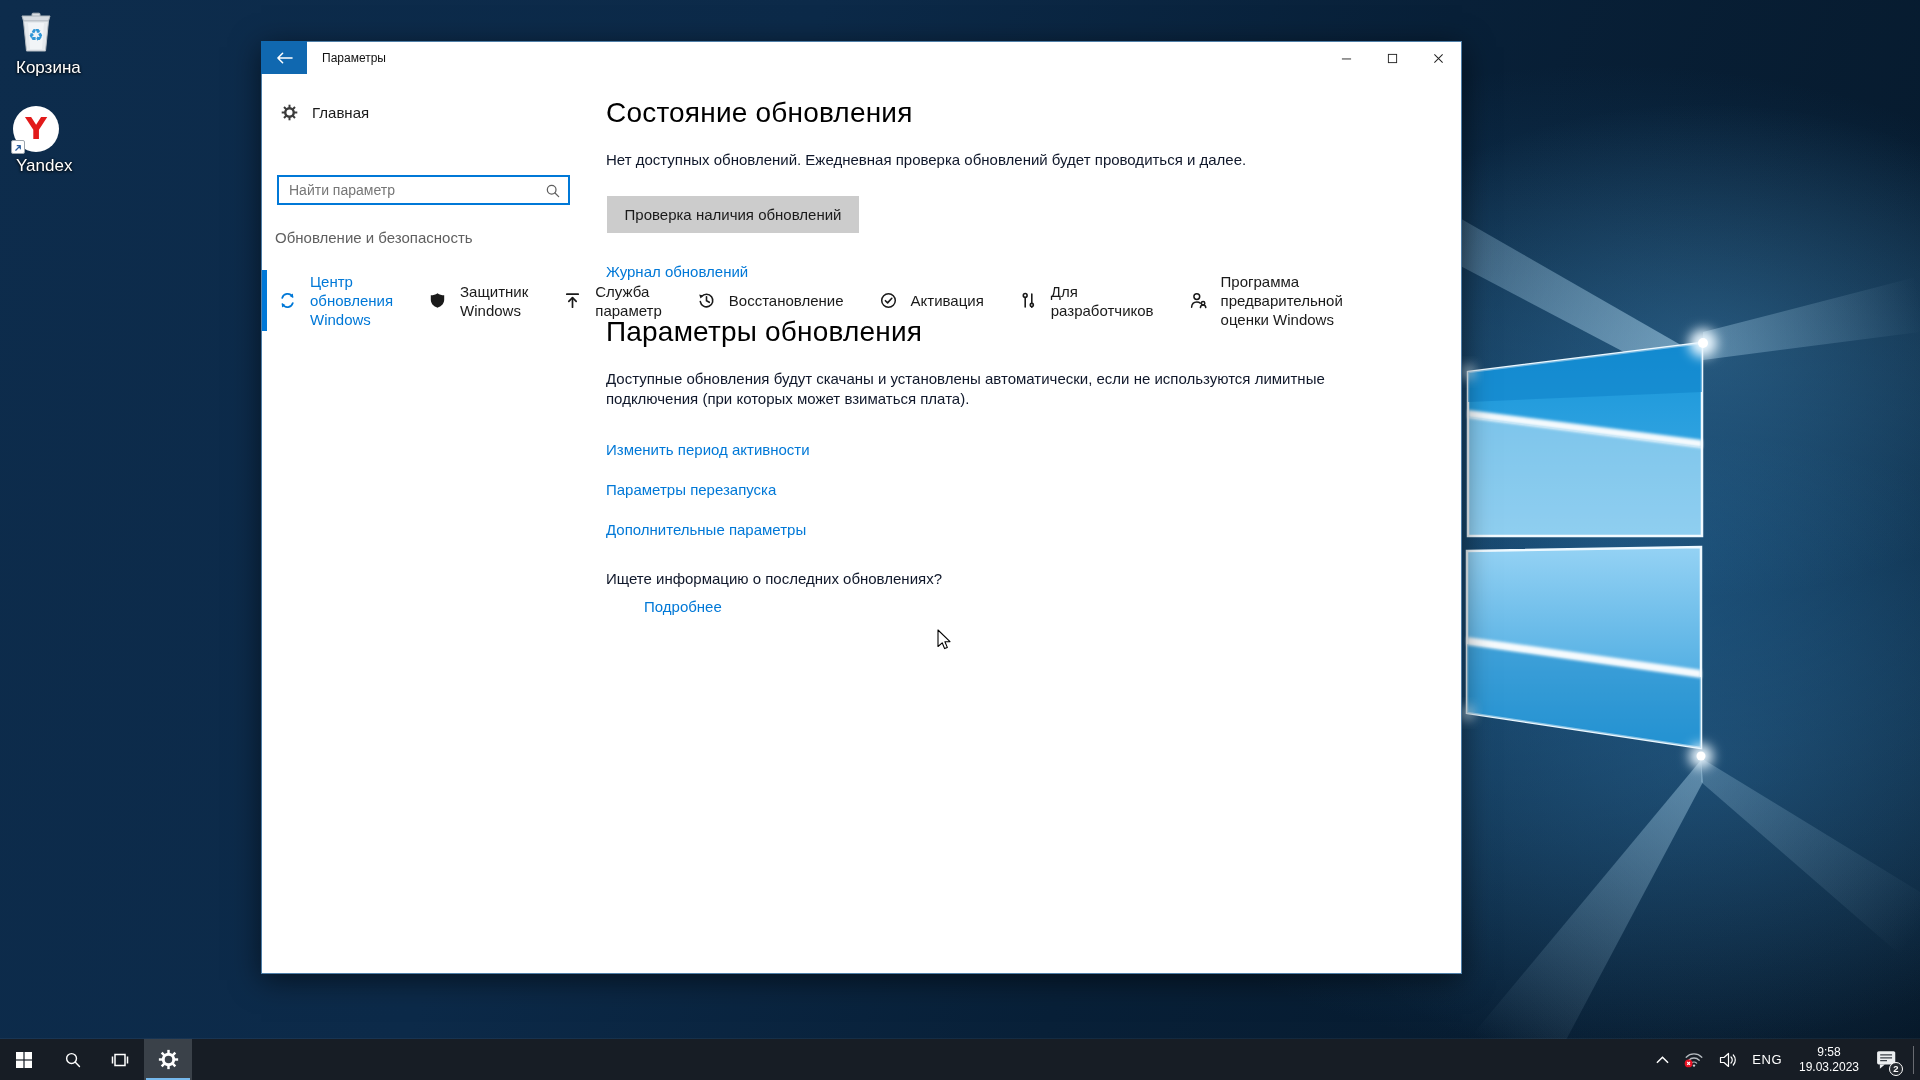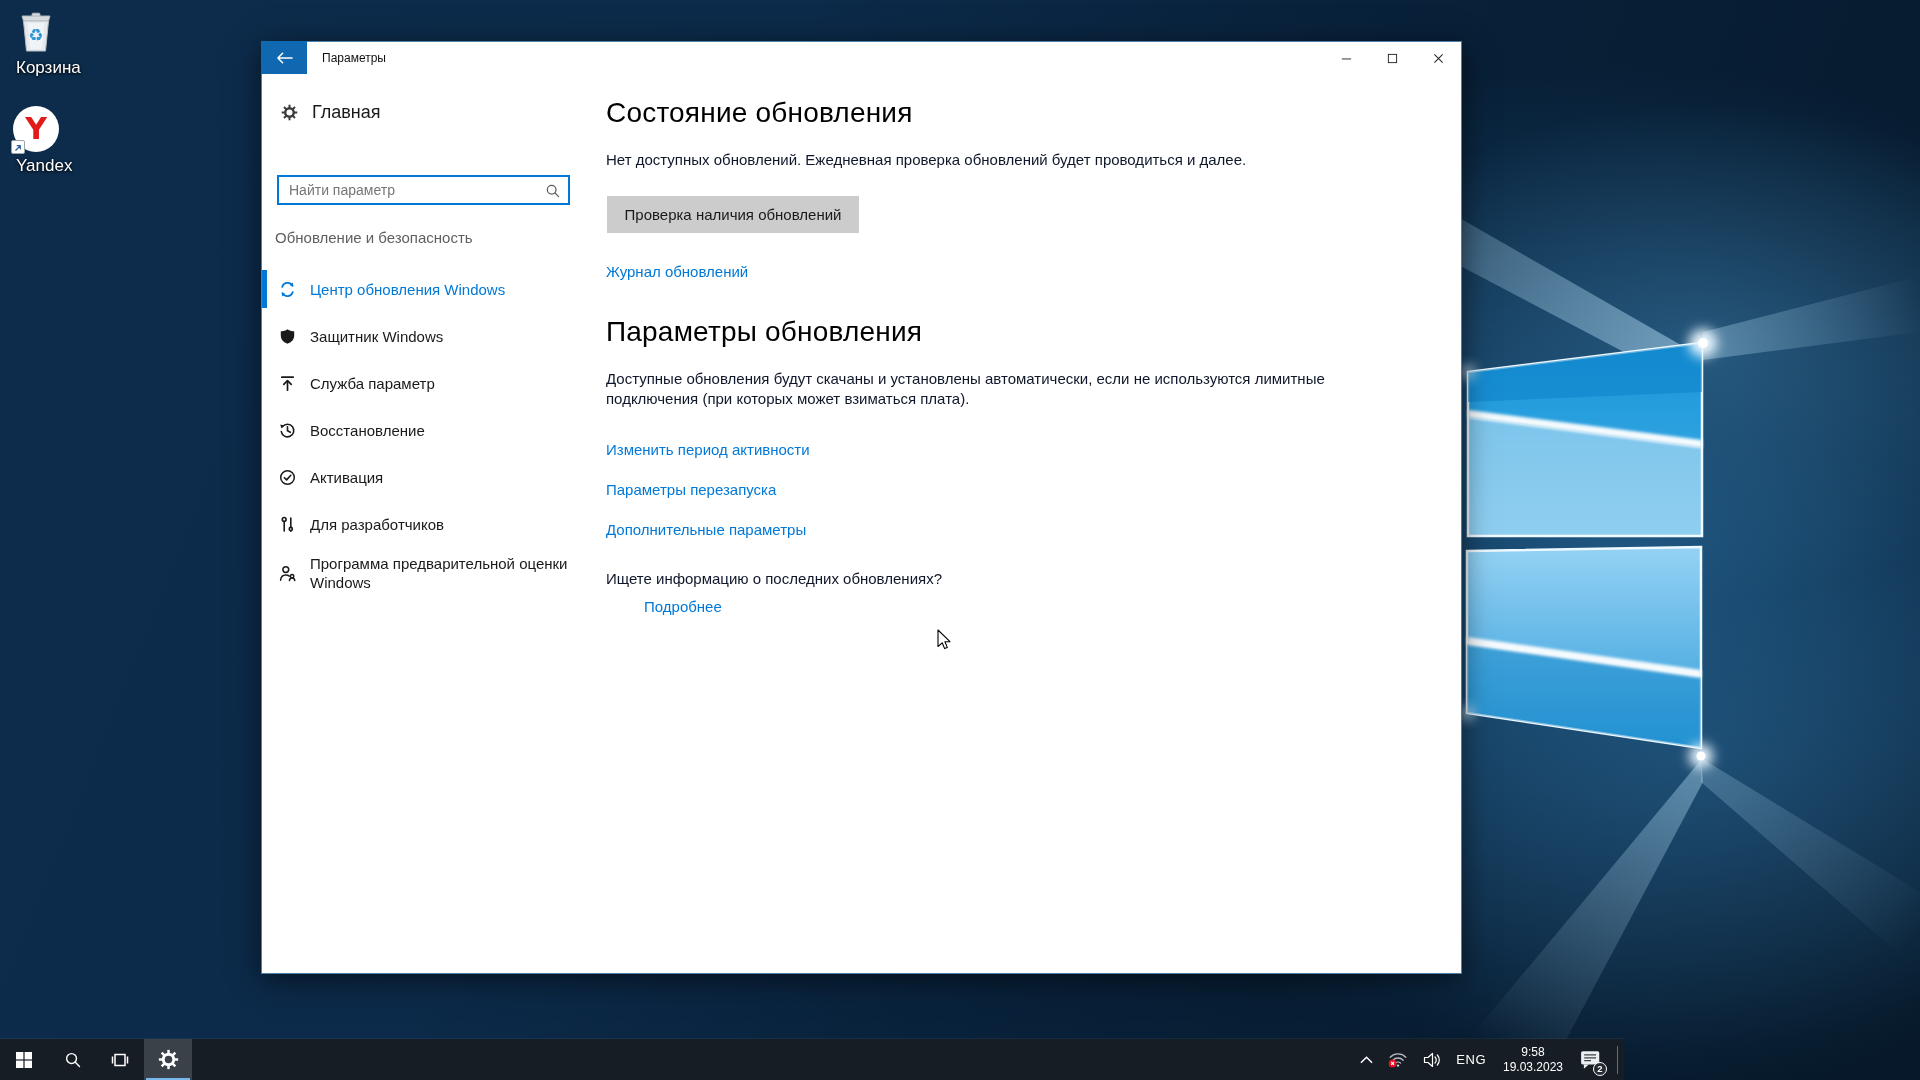--- a/index.html
+++ b/index.html
@@ -34,29 +34,29 @@
   .back-btn { position:absolute; left:-1px; top:-1px; width:46px; height:33px; background:#1068b0; border:none;
     color:#fff; display:flex; align-items:center; justify-content:center; cursor:pointer; }
   .win-title { position:absolute; left:60px; top:0; line-height:32px; font-size:12px; color:#111; }
   .win-controls { position:absolute; right:0; top:0; display:flex; }
   .win-controls button { width:46px; height:32px; background:transparent; border:none; color:#222;
     display:flex; align-items:center; justify-content:center; cursor:pointer; }
 
   
   .sidebar { position:absolute; left:0; top:32px; width:335px; bottom:0; }
   .home-row { position:absolute; left:19px; top:24px; height:28px; display:flex; align-items:center; gap:14px;
-    color:#1a1a1a; font-size:18px; cursor:pointer; }
+    color:#1a1a1a; font-size:15px; cursor:pointer; }
   .searchbox { position:absolute; left:15px; top:101px; width:293px; height:30px; background:#fff;
     border:2px solid #0078d7; display:flex; align-items:center;justify-content:flex-end; }
   .searchbox input { flex:1; height:100%; border:none; outline:none; font-size:14px; padding:0 6px 0 10px;
     font-family:inherit; color:#000; background:transparent; }
   .searchbox input::placeholder { color:#767676; opacity:1; }
   .searchbox .mag { margin-right:8px; color:#5f5f5f; display:flex; }
   .side-section { position:absolute; left:13px; top:155px; font-size:15px; color:#5f5f5f; }
-  .side-items { position:absolute; left:0; top:196px; right:0; display:flex; flex-direction:column; gap:9px; }
+  .side-items { position:absolute; left:0; top:196px; right:0; display:flex; gap:9px; }
   .side-item { position:relative; min-height:38px; display:flex; align-items:center; padding:2px 10px 2px 17px;
     gap:14px; font-size:15px; color:#1a1a1a; cursor:pointer; }
   .side-item .ic { flex:0 0 17px; display:flex; }
   .side-item.selected { color:#0078d7; }
   .side-item .sel-bar { display:none; }
   .side-item.selected .sel-bar { display:block; position:absolute; left:0; top:0; bottom:0; width:5px; background:#0078d7; }
   .side-item span.txt { line-height:19px; }
 
   
   .main { position:absolute; left:344px; top:32px; right:0; bottom:0; }
@@ -70,21 +70,21 @@
   .check-btn { position:absolute; left:1px; top:122px; width:252px; height:37px; background:#cccccc; border:none;
     font-family:inherit; font-size:15px; color:#1a1a1a; cursor:pointer; }
   a.slink { position:absolute; left:0; font-size:15px; color:#0078d7; text-decoration:none; cursor:pointer; }
   #l-history { top:189px; }
   #l-activity { top:367px; }
   #l-restart { top:407px; }
   #l-advanced { top:447px; }
   #l-more { top:524px;margin-left:38px; }
 
   
-  .taskbar { position:absolute; left:0; bottom:0; width:1624px; height:41px; background:#171d25;
+  .taskbar { position:absolute; left:0; bottom:0; width:1920px; height:41px; background:#171d25;
     display:flex; align-items:center; box-shadow:0 -1px 0 rgba(255,255,255,0.05); }
   .tb-left { display:flex; height:100%; }
   .tb-btn { width:48px; height:100%; background:transparent; border:none; color:#fff; cursor:pointer;
     display:flex; align-items:center; justify-content:center; position:relative; }
   .tb-btn.active { background:#3a4149; }
   .tb-btn.active::after { content:""; position:absolute; left:2px; right:2px; bottom:0; height:2.5px; background:#76b9ed; }
   .tb-right { position:absolute; right:0; top:0; height:100%; display:flex; align-items:center; gap:11px; padding-right:6px; }
   .tray-btn { background:transparent; border:none; color:#fff; cursor:pointer; display:flex; align-items:center;
     justify-content:center; height:100%; padding:0 2px; }
   .lang { font-size:13px; color:#fff; letter-spacing:0.5px; }

